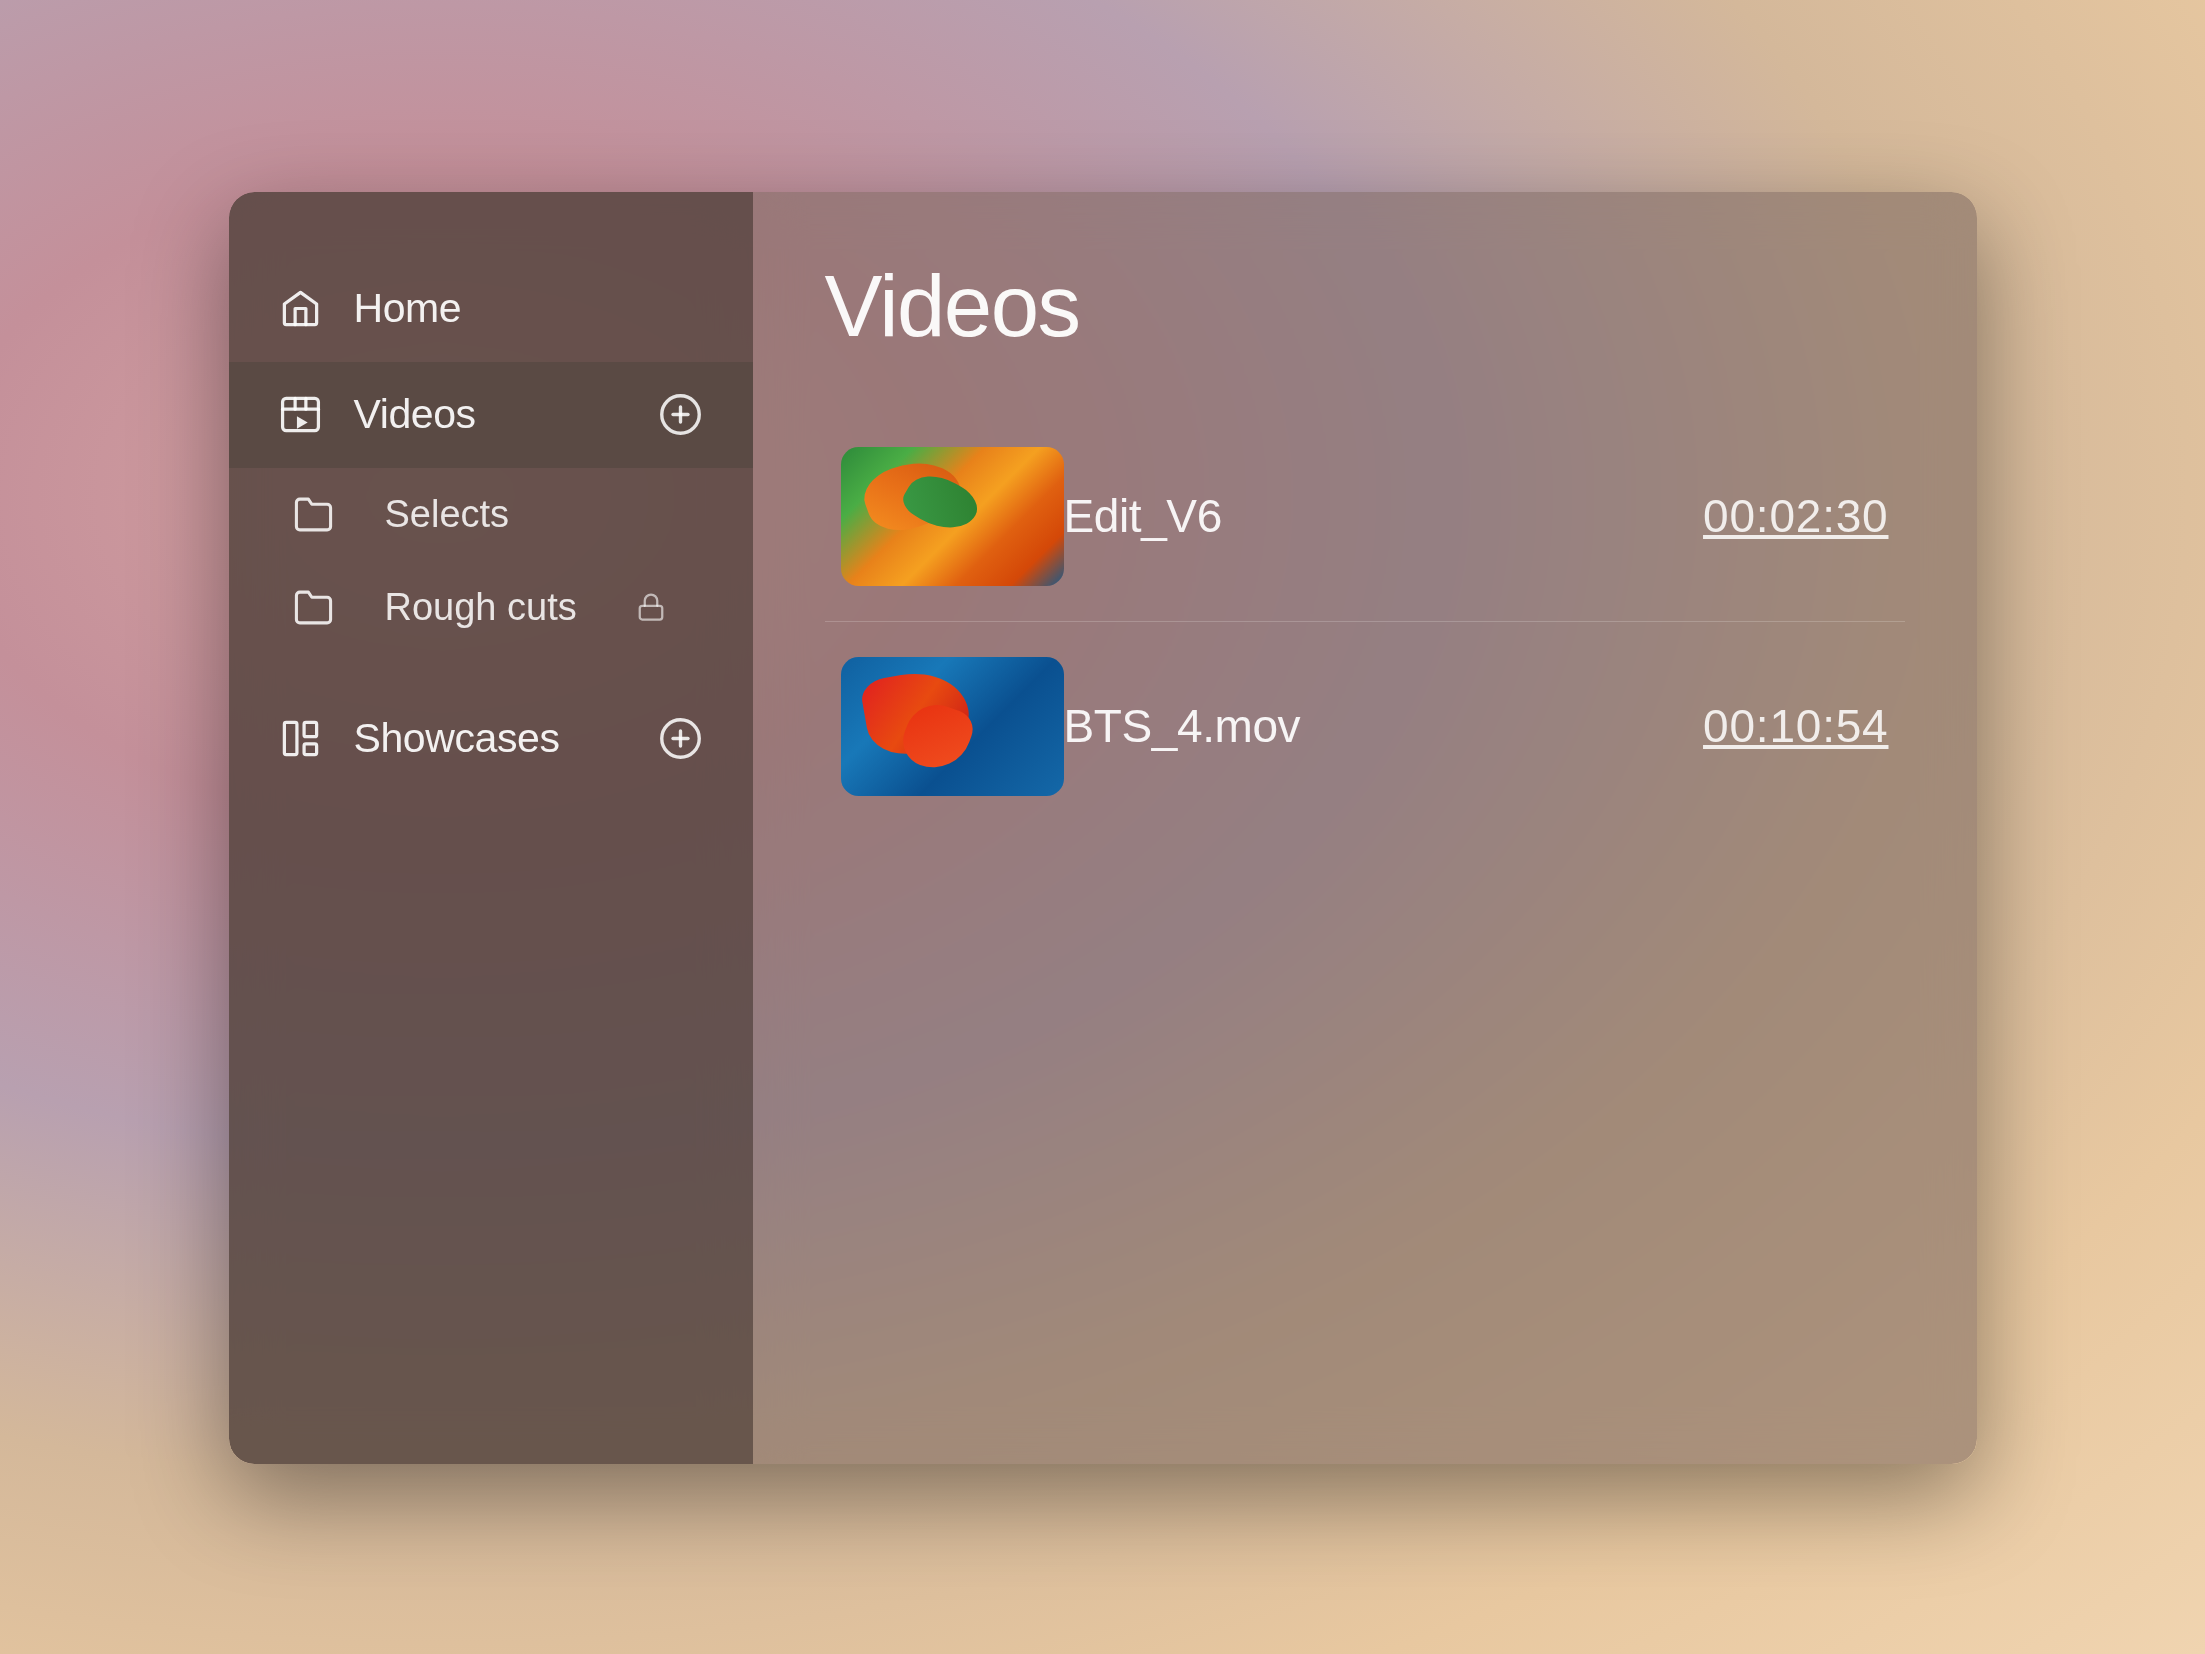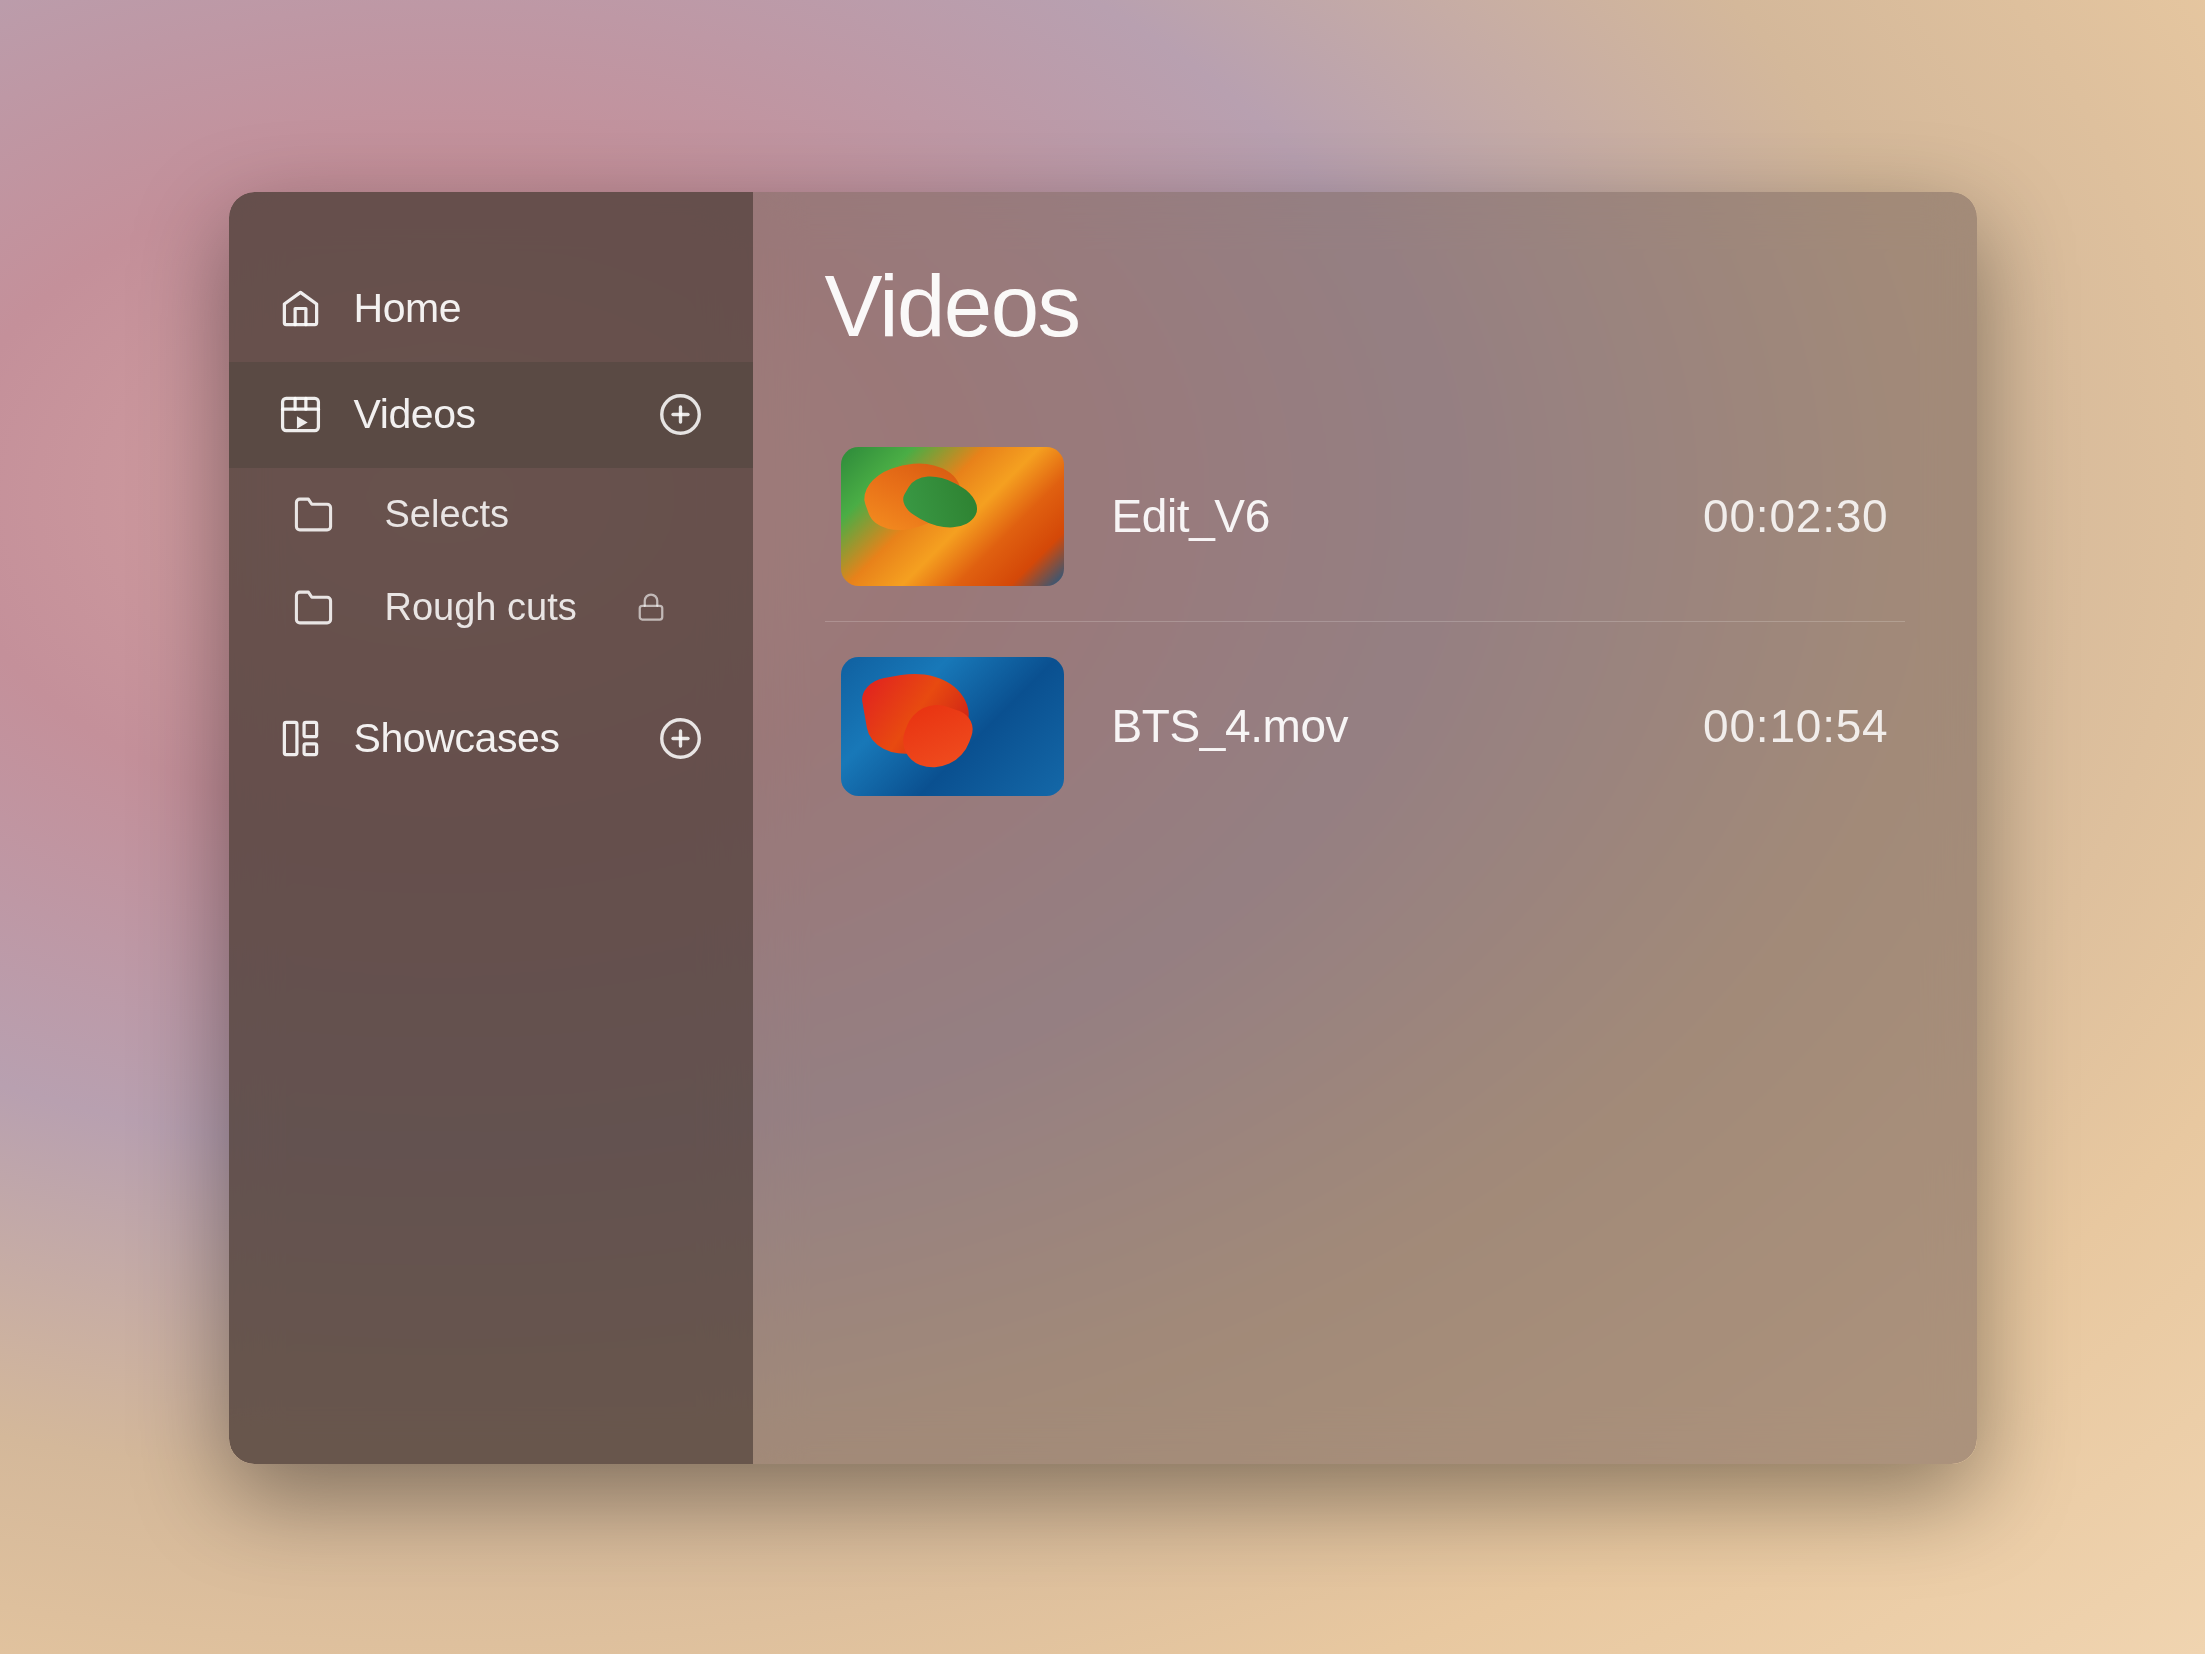--- a/index.html
+++ b/index.html
@@ -159,21 +159,20 @@
       display: flex;
       flex-direction: column;
     }
 
     .video-item {
       display: flex;
       align-items: center;
       padding: 35px 16px;
       border-bottom: 1.2px solid rgba(255,255,255,0.18);
       cursor: pointer;
-      gap: 48px;
     }
 
     .video-item:first-child {
       border-top: none;
     }
 
     .video-item:last-child {
       border-bottom: none;
     }
 
@@ -295,20 +294,21 @@
       font-size: 46px;
       font-weight: 400;
       letter-spacing: -0.4px;
     }
 
     .video-duration {
       color: rgba(255,255,255,0.85);
       font-size: 46px;
       font-weight: 300;
       letter-spacing: 0.8px;
+      text-decoration: underline;
     }
   </style>
 </head>
 <body>
 
 <div class="app-window">
 
   <aside class="sidebar">
 
     <div class="sidebar-item">

